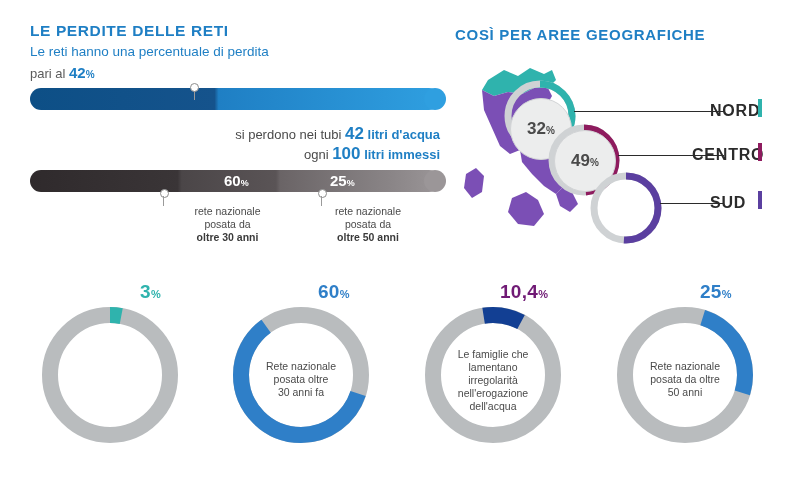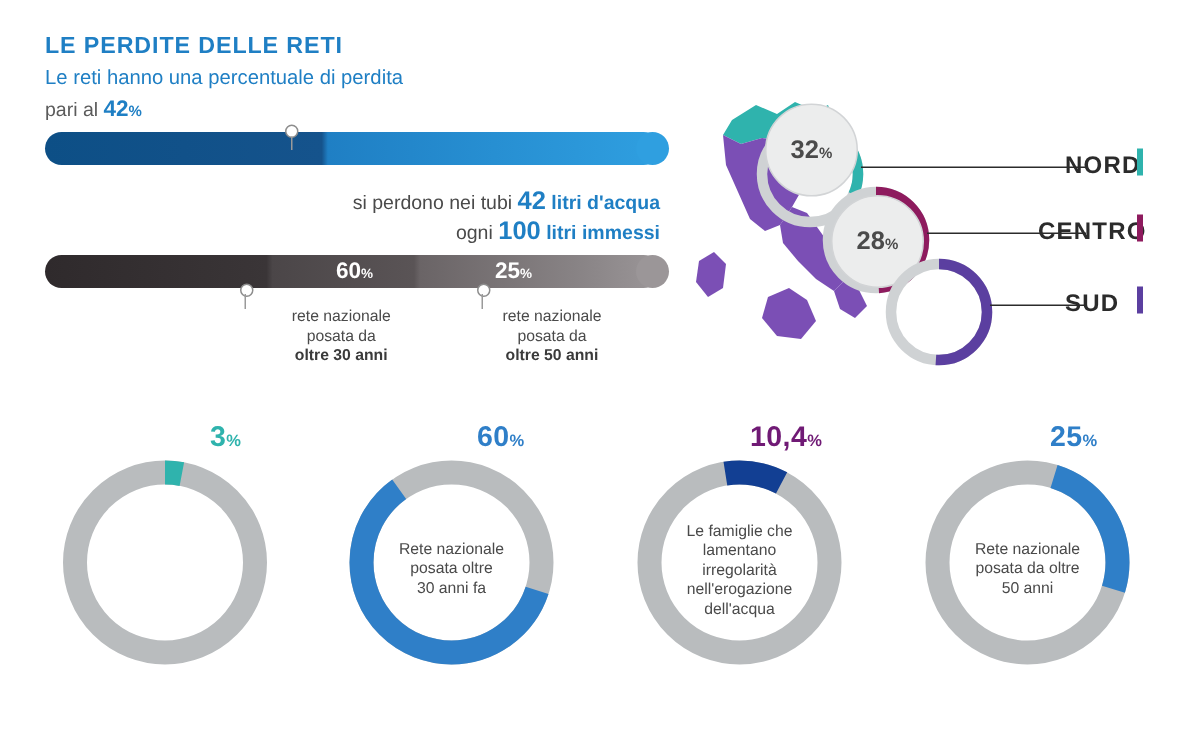--- a/index.html
+++ b/index.html
@@ -102,48 +102,49 @@
     <span>rete nazionale</span><br>
     <span>posata da</span><br>
     <b>oltre 30 anni</b>
   </div>
   <div class="cap-note" id="note-b">
     <span>rete nazionale</span><br>
     <span>posata da</span><br>
     <b>oltre 50 anni</b>
   </div>
 
+  <div id="right-title">COSÌ PER AREE GEOGRAFICHE</div>
 
   <div id="map-wrap">
     <svg class="italy-svg" width="150" height="200" viewBox="0 0 150 200">
       <path d="M36,22 L52,12 L66,18 L78,10 L92,16 L100,12 L104,22 L96,30 L82,30 L70,36 L56,34 L42,38 L30,32 Z" fill="#2fb3ad"></path>
       <path d="M30,32 L42,38 L56,34 L70,36 L82,30 L96,30 L100,38 L92,52 L84,66 L76,80 L68,92 L58,96 L48,88 L40,70 L32,52 Z" fill="#7b4fb5"></path>
       <path d="M68,92 L76,80 L86,84 L96,98 L106,112 L112,128 L104,136 L92,128 L80,116 L70,104 Z" fill="#7b4fb5"></path>
       <path d="M104,136 L112,128 L120,134 L126,146 L118,154 L108,148 Z" fill="#7b4fb5"></path>
       <path d="M60,140 L74,134 L86,142 L92,156 L82,168 L66,166 L56,154 Z" fill="#7b4fb5"></path>
       <path d="M14,116 L24,110 L32,118 L30,134 L20,140 L12,130 Z" fill="#7b4fb5"></path>
     </svg>
 
     <svg class="ring" style="left:52px;top:22px;" viewBox="0 0 72 72">
       <circle cx="36" cy="36" r="32" fill="none" stroke="#cfd2d4" stroke-width="7"></circle>
       <circle cx="36" cy="36" r="32" fill="none" stroke="#2fb3ad" stroke-width="7" stroke-dasharray="64.3 136.7" stroke-dashoffset="0" transform="rotate(-90 36 36)"></circle>
     </svg>
-    <div class="rbubble" style="left:58px;top:11px;">
+    <div class="rbubble" style="left:58px;top:40px;">
       <div class="val"><span style="font-size:17px">32</span><span>%</span></div>
     </div>
     <div class="rline" style="left:122px;top:53px;width:150px;background:#2b2b2b;"></div>
     <div class="rlabel" style="left:258px;top:44px;">NORD</div>
     <div class="rtick" style="left:306px;top:41px;background:#2fb3ad;"></div>
 
     <svg class="ring" style="left:96px;top:66px;" viewBox="0 0 72 72">
       <circle cx="36" cy="36" r="32" fill="none" stroke="#cfd2d4" stroke-width="7"></circle>
       <circle cx="36" cy="36" r="32" fill="none" stroke="#8e1b5e" stroke-width="7" stroke-dasharray="98.5 102.5" stroke-dashoffset="0" transform="rotate(-90 36 36)"></circle>
     </svg>
     <div class="rbubble" style="left:102px;top:72px;">
-      <div class="val"><span style="font-size:17px">28</span><span>%</span></div>
+      <div class="val"><span style="font-size:17px">49</span><span>%</span></div>
     </div>
     <div class="rline" style="left:166px;top:97px;width:106px;background:#2b2b2b;"></div>
     <div class="rlabel" style="left:240px;top:88px;">CENTRO</div>
     <div class="rtick" style="left:306px;top:85px;background:#8e1b5e;"></div>
 
     <svg class="ring" style="left:138px;top:114px;" viewBox="0 0 72 72">
       <circle cx="36" cy="36" r="32" fill="none" stroke="#cfd2d4" stroke-width="7"></circle>
       <circle cx="36" cy="36" r="32" fill="none" stroke="#5b3fa0" stroke-width="7" stroke-dasharray="102.5 98.5" stroke-dashoffset="0" transform="rotate(-90 36 36)"></circle>
     </svg>
     <div class="rline" style="left:208px;top:145px;width:64px;background:#2b2b2b;"></div>

